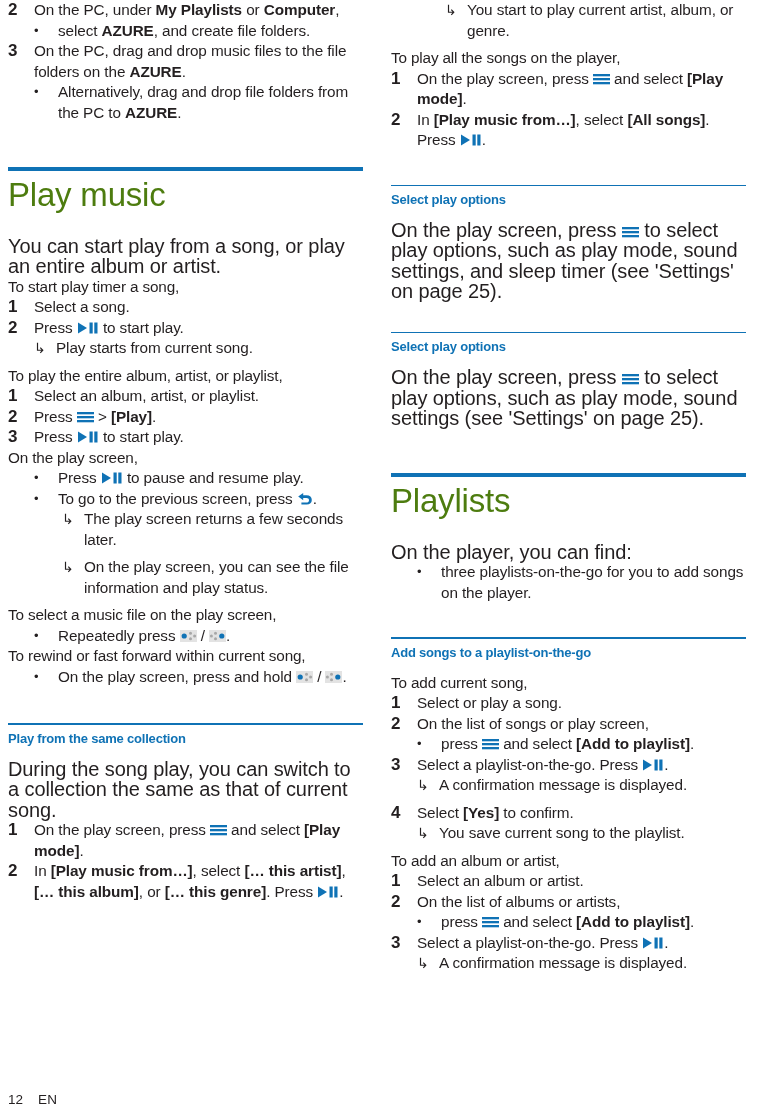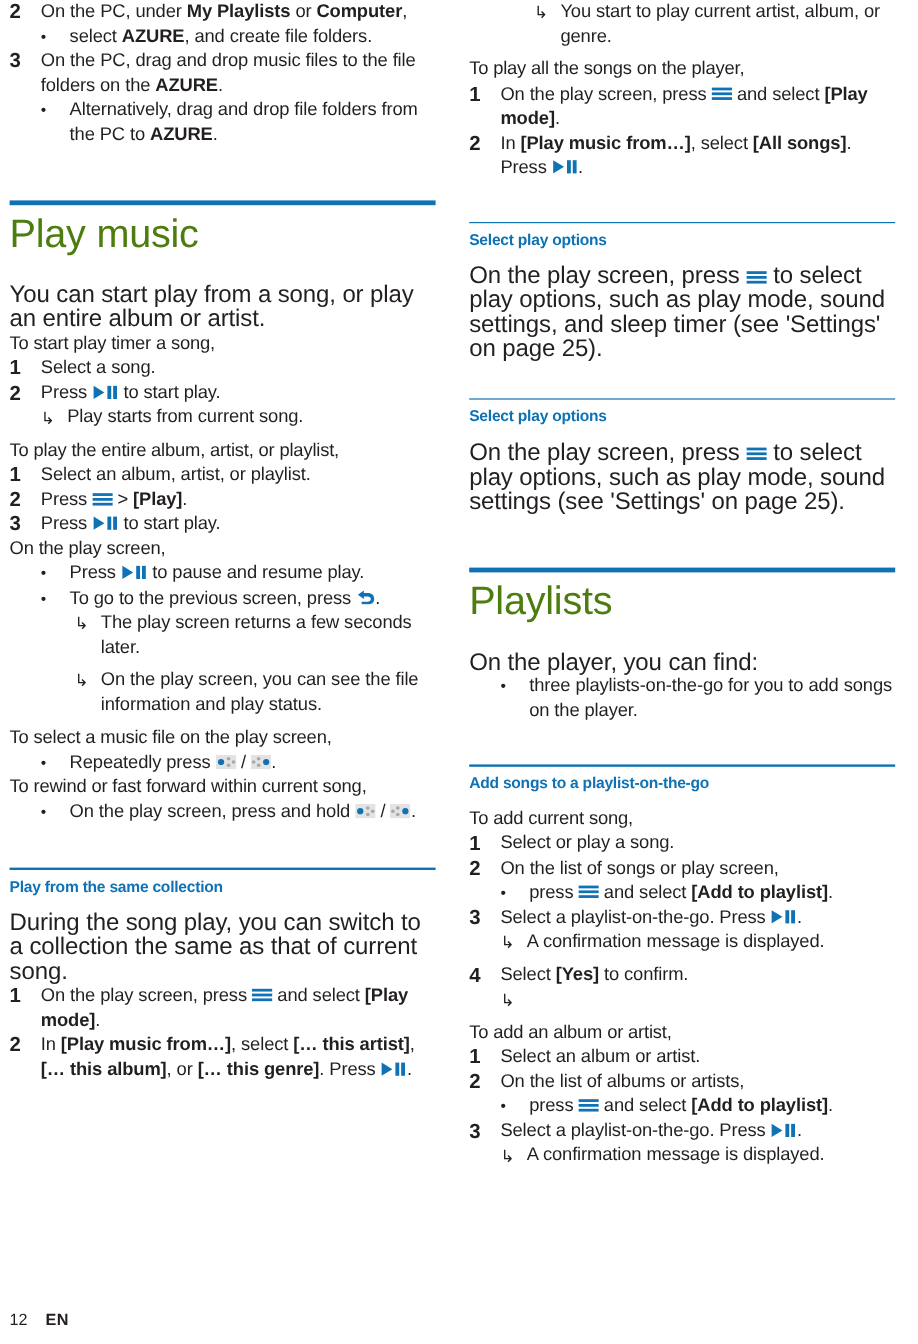--- a/index.html
+++ b/index.html
@@ -150,21 +150,21 @@
   .footer {
     position: absolute;
     left: 8px;
     bottom: 13px;
     font-size: 13.5px;
     color: #231f20;
     display: flex;
     align-items: baseline;
   }
   .footer .pgnum { width: 30px; font-weight: 400; }
-  .footer .lang { font-weight: 700; letter-spacing: 0.2px; }
+  .footer .lang { font-weight: 400; letter-spacing: 0.2px; }
 </style>
 </head>
 <body>
 
 <div class="page">
   <div class="columns">
 
     <div class="col col-left">
 
       <div class="step">
@@ -405,20 +405,21 @@
         <div class="arrow">↳</div>
         <div class="txt">A confirmation message is displayed.</div>
       </div>
       <div class="spacer-sm"></div>
       <div class="step">
         <div class="num">4</div>
         <div class="txt"><span>Select </span><b>[Yes]</b><span> to confirm.</span></div>
       </div>
       <div class="result">
         <div class="arrow">↳</div>
+        <div class="txt">You save current song to the playlist.</div>
       </div>
 
       <div class="spacer-sm"></div>
       <p class="runin">To add an album or artist,</p>
       <div class="step">
         <div class="num">1</div>
         <div class="txt">Select an album or artist.</div>
       </div>
       <div class="step">
         <div class="num">2</div>

